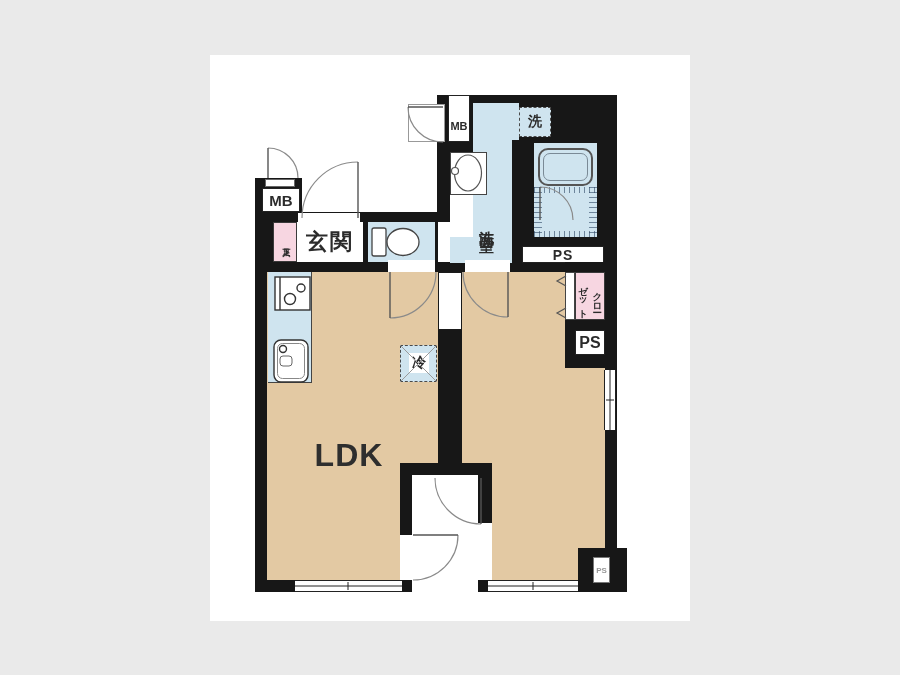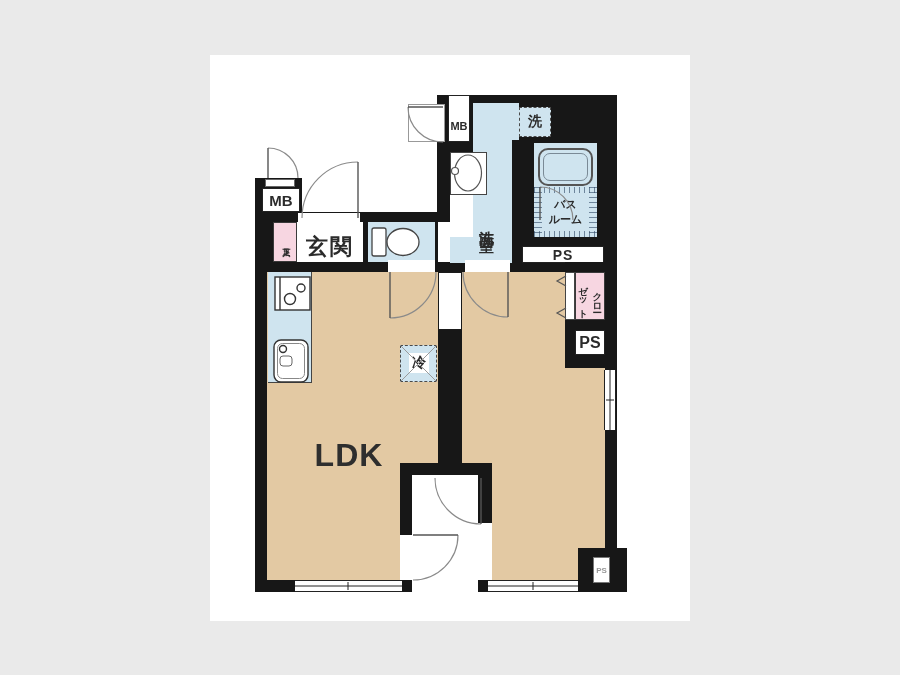--- a/index.html
+++ b/index.html
@@ -34,21 +34,21 @@
   <div class="abs wall" style="left:45px;top:157px;width:195px;height:55px;"></div>
   <div class="abs wall" style="left:45px;top:123px;width:47px;height:44px;"></div>
 
   <div class="abs beige" style="left:57px;top:217px;width:171px;height:308px;"></div>
   <div class="abs beige" style="left:252px;top:217px;width:143px;height:308px;"></div>
   <div class="abs blue" style="left:58px;top:217px;width:44px;height:111px;border-right:1px solid #444;border-bottom:1px solid #444;"></div>
 
   <div class="abs pink lbl" style="left:63px;top:167px;width:24px;height:40px;">
     <span class="vtext" style="font-size:8px;letter-spacing:0;">下足入</span>
   </div>
-  <div class="abs white lbl" style="left:87px;top:167px;width:66px;height:40px;font-size:22px;letter-spacing:2px;align-items:flex-end;">
+  <div class="abs white lbl" style="left:87px;top:167px;width:66px;height:40px;font-size:22px;letter-spacing:2px;">
     <span>玄関</span>
   </div>
   <div class="abs white" style="left:88px;top:158px;width:62px;height:10px;"></div>
   <div class="abs blue" style="left:158px;top:167px;width:67px;height:40px;"></div>
   <div class="abs white" style="left:228px;top:167px;width:12px;height:40px;"></div>
 
   <div class="abs blue" style="left:263px;top:48px;width:46px;height:37px;"></div>
   <div class="abs blue" style="left:263px;top:48px;width:39px;height:160px;"></div>
   <div class="abs white" style="left:240px;top:140px;width:23px;height:42px;"></div>
   <div class="abs blue" style="left:240px;top:182px;width:62px;height:26px;"></div>
@@ -60,22 +60,20 @@
 
   <div class="abs blue" style="left:324px;top:88px;width:63px;height:94px;"></div>
   <div class="abs" style="left:328px;top:93px;width:55px;height:38px;border:2px solid #555;border-radius:10px;background:#cfe4ef;">
     <div class="abs" style="left:3px;top:3px;right:3px;bottom:3px;border:1px solid #7a8a96;border-radius:7px;"></div>
   </div>
 
   <div class="abs hatchV" style="left:324px;top:132px;width:8px;height:50px;"></div>
   <div class="abs hatchV" style="left:379px;top:132px;width:8px;height:50px;"></div>
   <div class="abs hatchH" style="left:324px;top:132px;width:63px;height:6px;"></div>
   <div class="abs hatchH" style="left:324px;top:176px;width:63px;height:6px;"></div>
-  <div class="abs lbl" style="left:324px;top:136px;width:63px;height:42px;font-size:11px;line-height:1.35;white-space:pre-line;">バス
-ルーム</div>
 
   <div class="abs box" style="left:55px;top:124px;width:30px;height:8px;border-color:#666;"></div>
   <div class="abs box lbl" style="left:52px;top:133px;width:38px;height:24px;font-size:15px;">
     <span>MB</span>
   </div>
   <div class="abs box" style="left:198px;top:49px;width:37px;height:38px;border-color:#999;"></div>
   <div class="abs box lbl" style="left:238px;top:40px;width:22px;height:47px;font-size:11px;align-items:flex-end;padding-bottom:9px;">
     <span>MB</span>
   </div>
 

